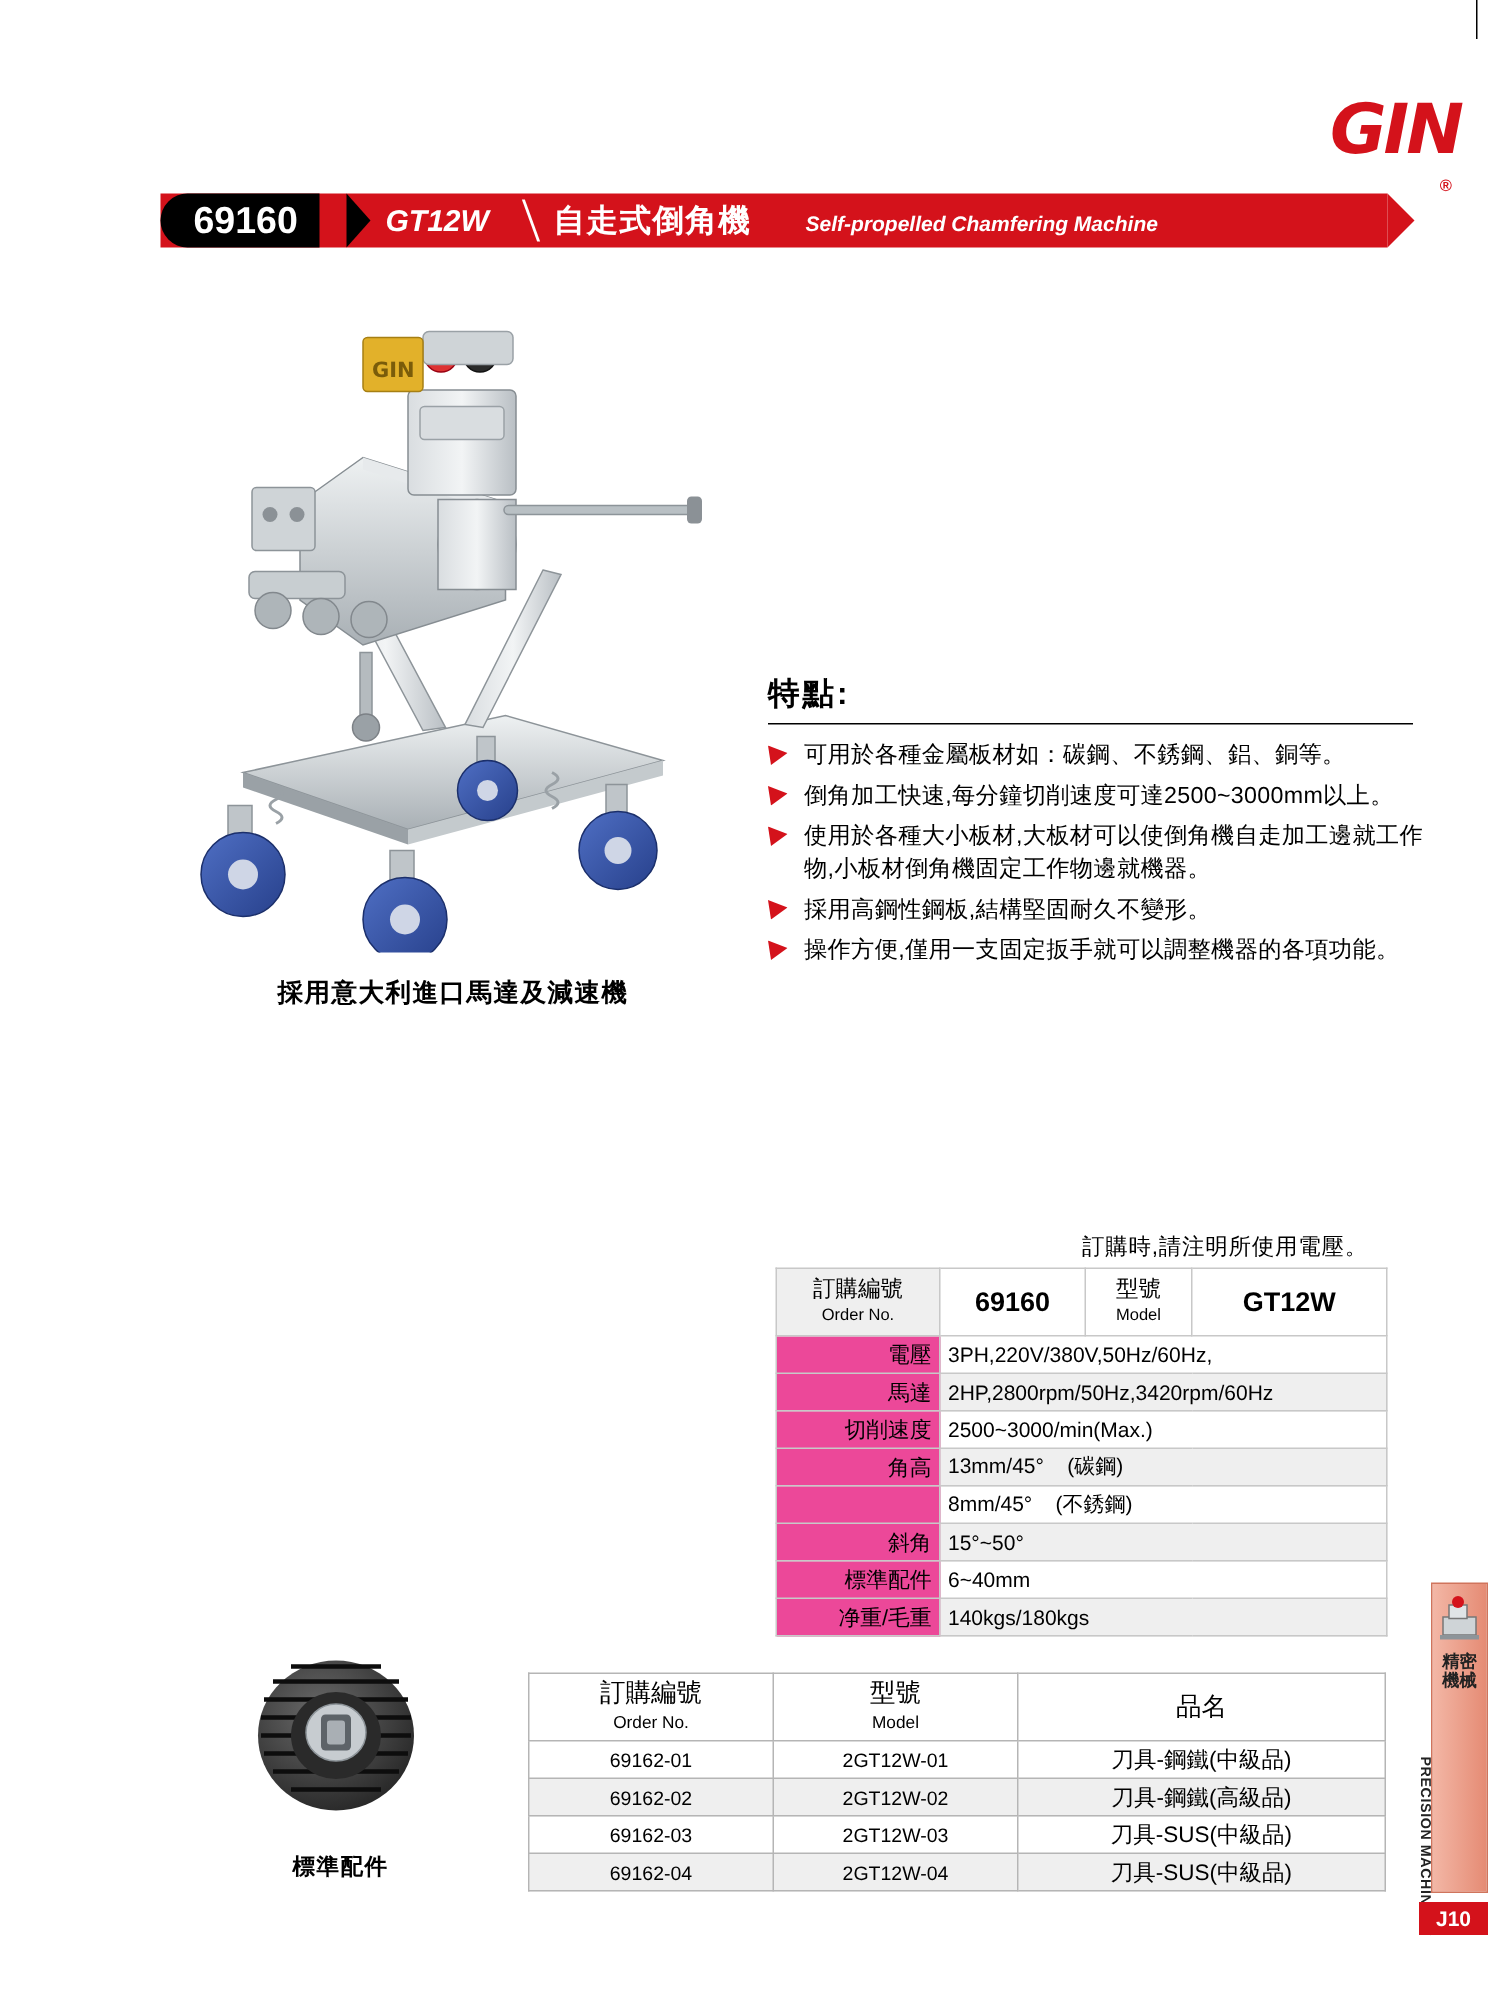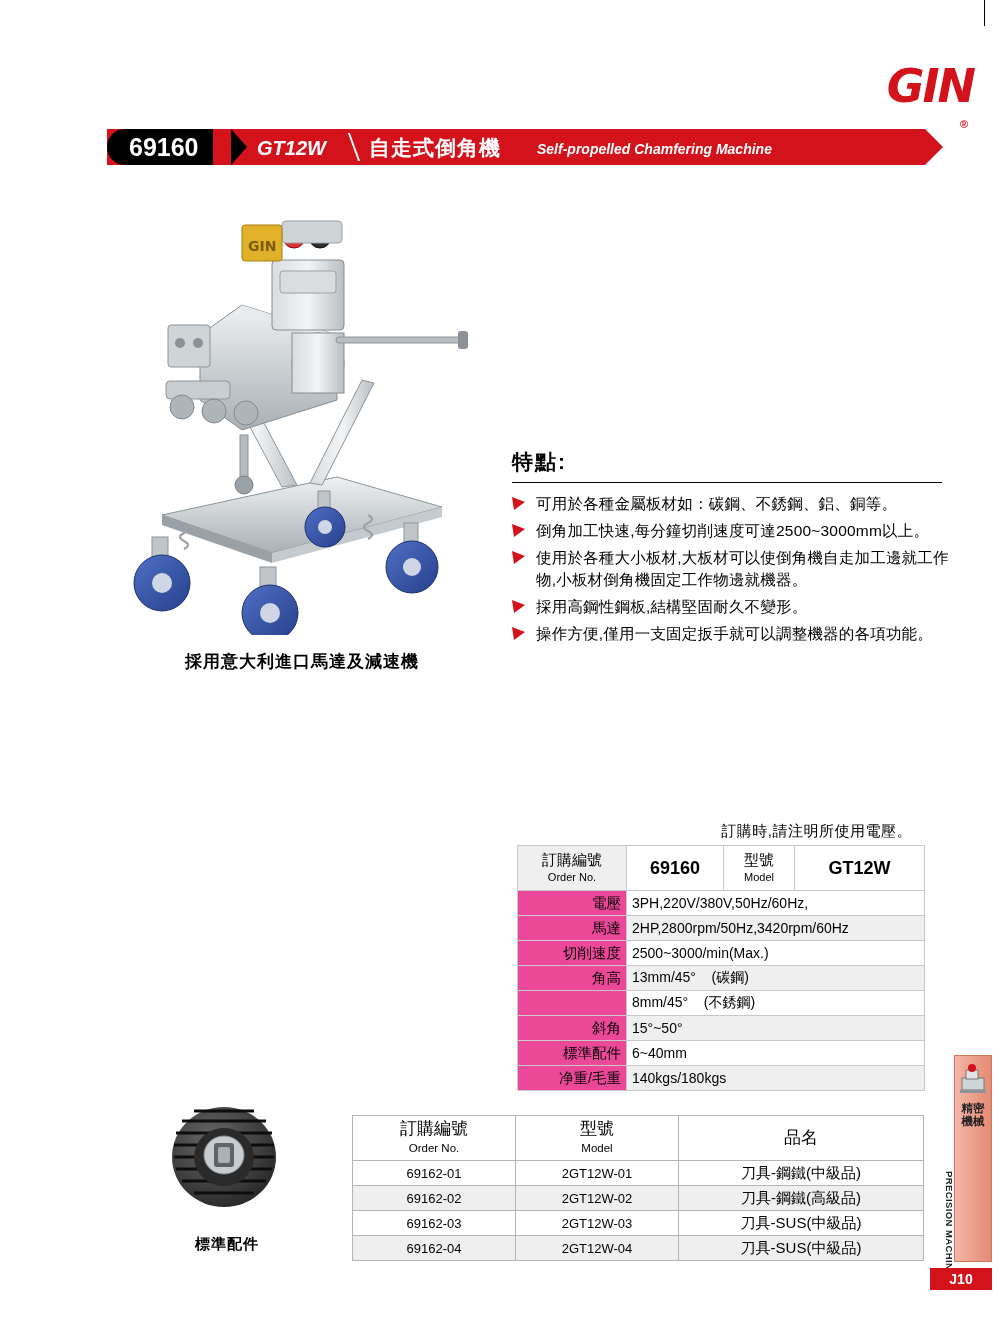--- a/index.html
+++ b/index.html
@@ -142,21 +142,21 @@
     position:absolute;left:3px;top:46px;width:30px;font-size:11.5px;
     font-weight:bold;color:#222;line-height:1.12;text-align:center;
   }
   .sidetab-en{
     position:absolute;left:0;top:115px;width:205px;height:36px;
     transform:rotate(90deg);transform-origin:0 0;
     font-size:9.5px;font-weight:bold;color:#222;letter-spacing:.4px;
     white-space:nowrap;
   }
   .pagenum{
-    position:absolute;right:8px;top:1268px;width:62px;height:22px;
+    position:absolute;right:8px;top:1268px;width:46px;height:22px;
     background:#d4121b;color:#fff;font-size:14px;font-weight:bold;
     text-align:center;line-height:22px;
   }
 </style>
 </head>
 <body>
 
 <div class="page">
 
   <div class="crop-v"></div>

